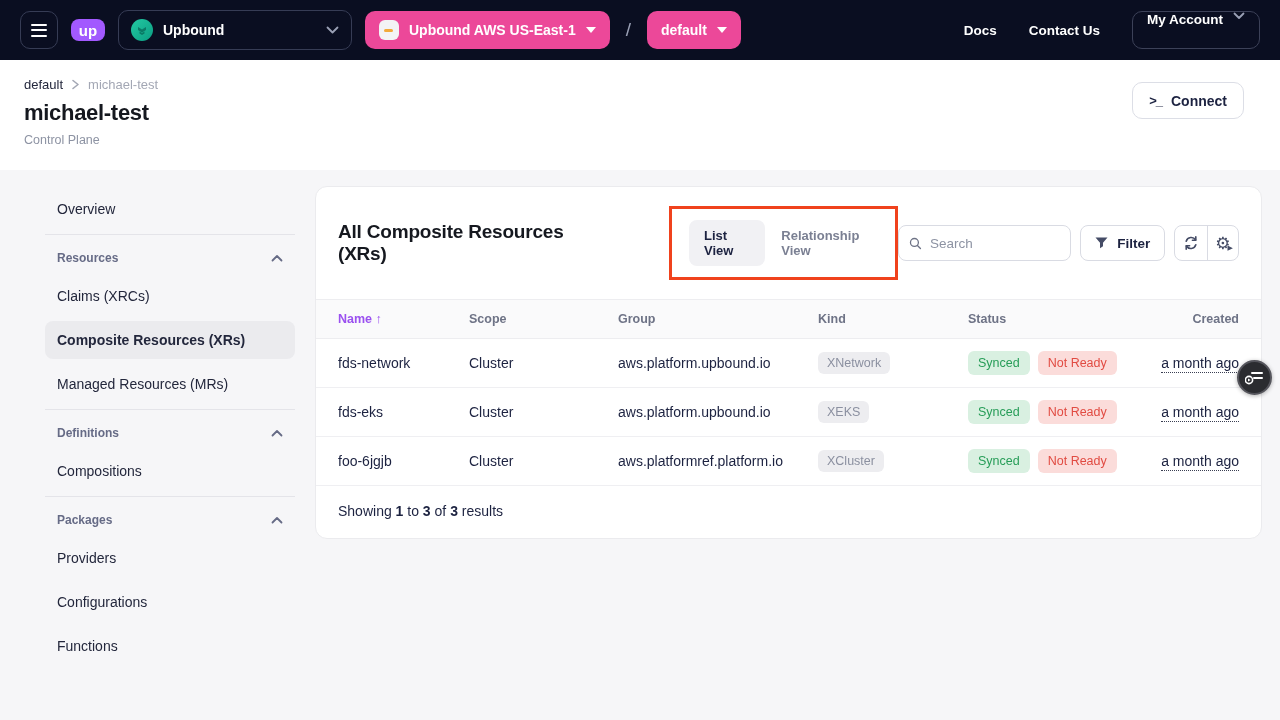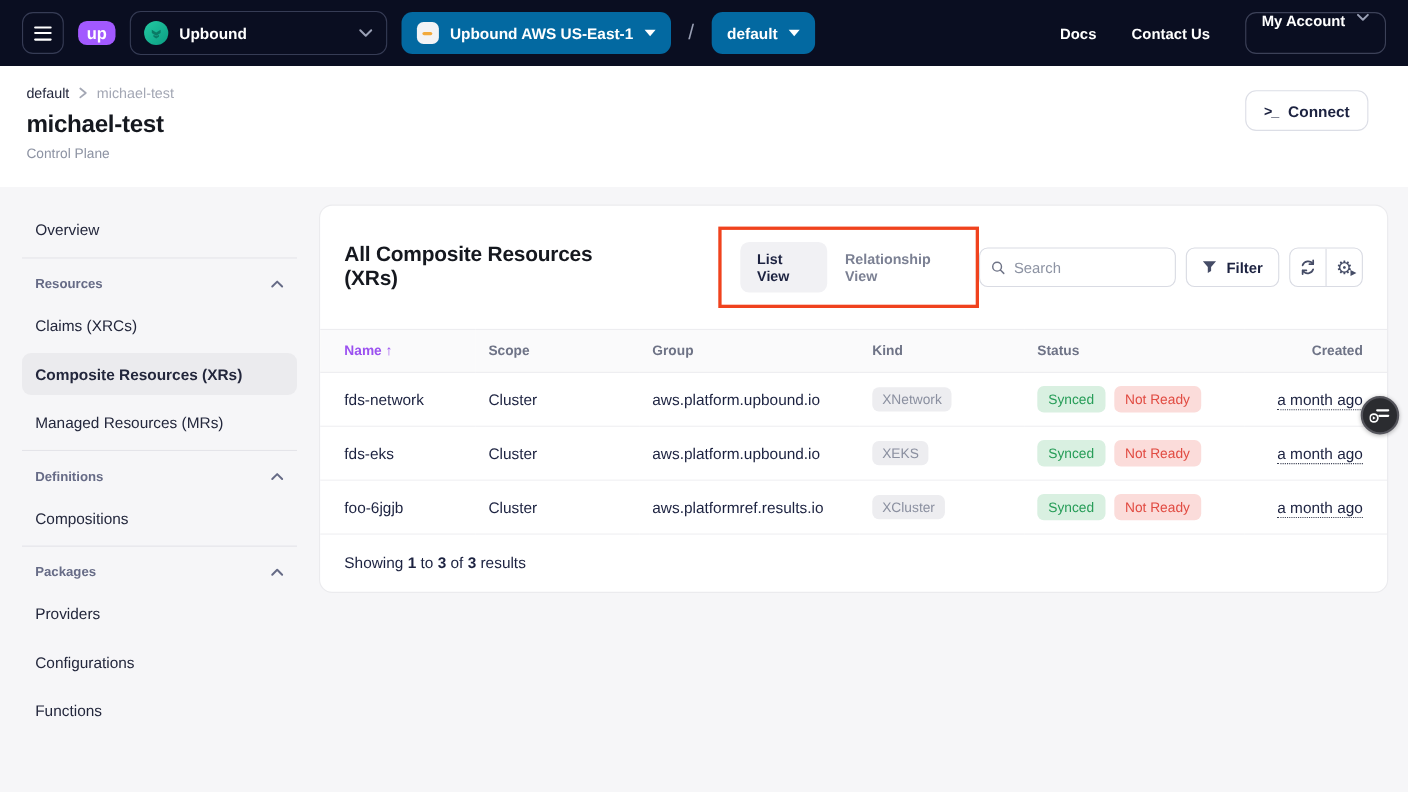--- a/index.html
+++ b/index.html
@@ -9,42 +9,42 @@
 
   
   .navbar { height:60px; background:#0a0e21; display:flex; align-items:center; padding:0 20px; gap:13px; }
   .hamburger { width:38px; height:38px; border:1.5px solid #363c55; border-radius:10px; display:flex; flex-direction:column; justify-content:center; align-items:center; gap:3.5px; cursor:pointer; background:transparent; }
   .hamburger .bar { width:16px; height:2px; background:#fff; border-radius:2px; }
   .logo-badge { width:34px; height:22px; background:#a259ff; border-radius:8px; color:#fff; font-weight:700; font-size:15px; display:flex; align-items:center; justify-content:center; letter-spacing:0; }
   .org-select { width:234px; height:40px; border:1.5px solid #363c55; border-radius:10px; display:flex; align-items:center; padding:0 12px; gap:10px; color:#fff; font-weight:700; font-size:14px; cursor:pointer; }
   .org-avatar { width:22px; height:22px; border-radius:50%; background:linear-gradient(135deg,#23c9a2,#0b9e83); position:relative; flex-shrink:0; }
   .org-avatar svg { position:absolute; inset:0; margin:auto; }
   .org-select .spacer { flex:1; }
-  .pill { height:38px; background:#0369a1; border-radius:10px; display:flex; align-items:center; padding:0 14px; gap:10px; color:#fff; font-weight:700; font-size:14px; cursor:pointer; }
+  .pill { height:38px; background:#ec4899; border-radius:10px; display:flex; align-items:center; padding:0 14px; gap:10px; color:#fff; font-weight:700; font-size:14px; cursor:pointer; }
   .cp-icon { width:20px; height:20px; background:#f3f3f5; border-radius:6px; position:relative; flex-shrink:0; }
   .cp-icon::after { content:""; position:absolute; left:5px; top:8.5px; width:9px; height:3px; border-radius:2px; background:#f2a93b; }
   .caret-down { width:0; height:0; border-left:5px solid transparent; border-right:5px solid transparent; border-top:6px solid #fff; }
   .slash-sep { color:#9aa0b5; font-size:19px; font-weight:400; padding:0 3px; }
   .nav-right { margin-left:auto; display:flex; align-items:center; gap:32px; }
   .nav-link { color:#fff; font-weight:700; font-size:13.5px; cursor:pointer; }
   .account-btn { height:38px; border:1.5px solid #3c4158; border-radius:10px; display:flex; align-items:flex-start; gap:10px; padding:0 14px; color:#fff; font-weight:700; font-size:13.5px; background:transparent; cursor:pointer; }
 
   
   .page-header { height:110px; background:#fff; padding:17px 24px 0; position:relative; }
   .breadcrumb { display:flex; align-items:center; gap:8px; font-size:13px; }
   .crumb-parent { color:#23273c; font-weight:400; cursor:pointer; }
   .crumb-current { color:#a3a7b4; }
   .page-title { margin-top:8px; font-size:22px; font-weight:700; color:#15181f; letter-spacing:-0.3px; }
   .page-subtitle { margin-top:7px; font-size:12.5px; color:#8d93a3; }
   .connect-btn { position:absolute; right:36px; top:22px; height:37px; background:#fff; border:1.5px solid #dcdee6; border-radius:10px; display:flex; align-items:center; gap:9px; padding:0 16px; font-weight:700; font-size:14px; color:#1c2240; cursor:pointer; }
   .terminal-glyph { font-weight:700; font-size:13px; letter-spacing:-1px; }
 
   
   .content { display:flex; height:550px; }
-  .sidebar { width:290px; flex-shrink:0; padding:20px 20px 0; }
+  .sidebar { width:290px; flex-shrink:0; padding:20px 20px 0;margin-left:25px; }
   .side-item { height:38px; display:flex; align-items:center; padding:0 12px; font-size:14px; color:#23273c; border-radius:8px; margin-bottom:6px; cursor:pointer; }
   .side-item.active { background:#ebebee; font-weight:700; }
   .side-divider { height:1px; background:#e4e4e9; margin:6px 0 13px; }
   .side-section-header { height:20px; display:flex; align-items:center; justify-content:space-between; padding:0 12px; font-size:12px; font-weight:700; color:#666b86; margin-bottom:9px; cursor:pointer; }
 
   
   .main { flex:1; margin:16px 18px 0 0; }
   .card { background:#fff; border:1px solid #ebebee; border-radius:12px; overflow:hidden; }
   .card-header { display:flex; align-items:center; padding:19px 22px; }
   .card-title { font-size:19px; font-weight:700; color:#15181f; letter-spacing:-0.2px; }
@@ -250,21 +250,21 @@
               <td>aws.platform.upbound.io</td>
               <td><span class="kind-badge">XEKS</span></td>
               <td>
                 <span class="badge-green">Synced</span><span class="badge-red">Not Ready</span>
               </td>
               <td class="cell-created"><span class="created-text">a month ago</span></td>
             </tr>
             <tr>
               <td class="cell-name">foo-6jgjb</td>
               <td>Cluster</td>
-              <td>aws.platformref.results.io</td>
+              <td>aws.platformref.platform.io</td>
               <td><span class="kind-badge">XCluster</span></td>
               <td>
                 <span class="badge-green">Synced</span><span class="badge-red">Not Ready</span>
               </td>
               <td class="cell-created"><span class="created-text">a month ago</span></td>
             </tr>
           </tbody>
         </table>
 
         <div class="card-footer">

